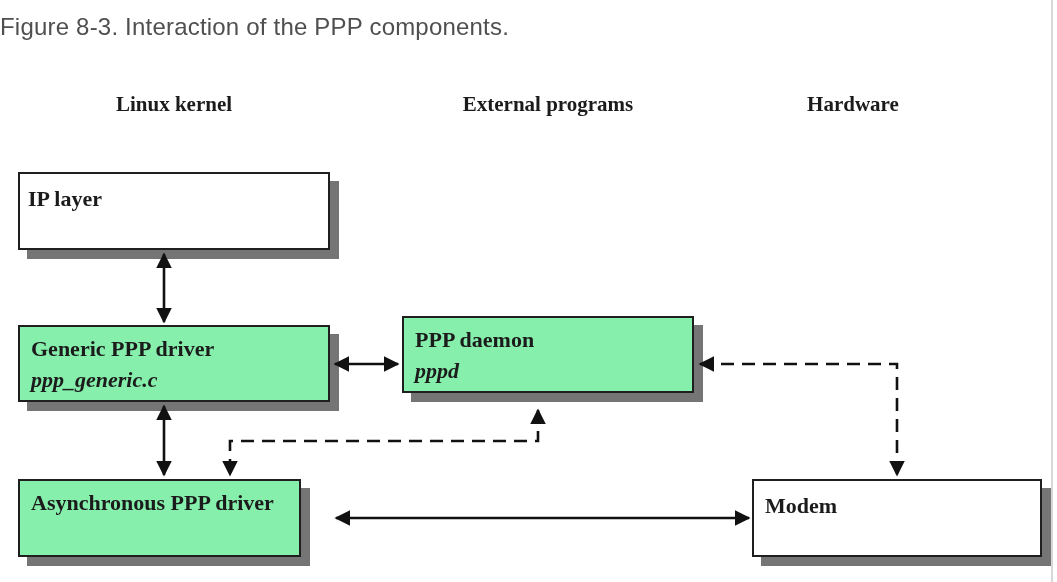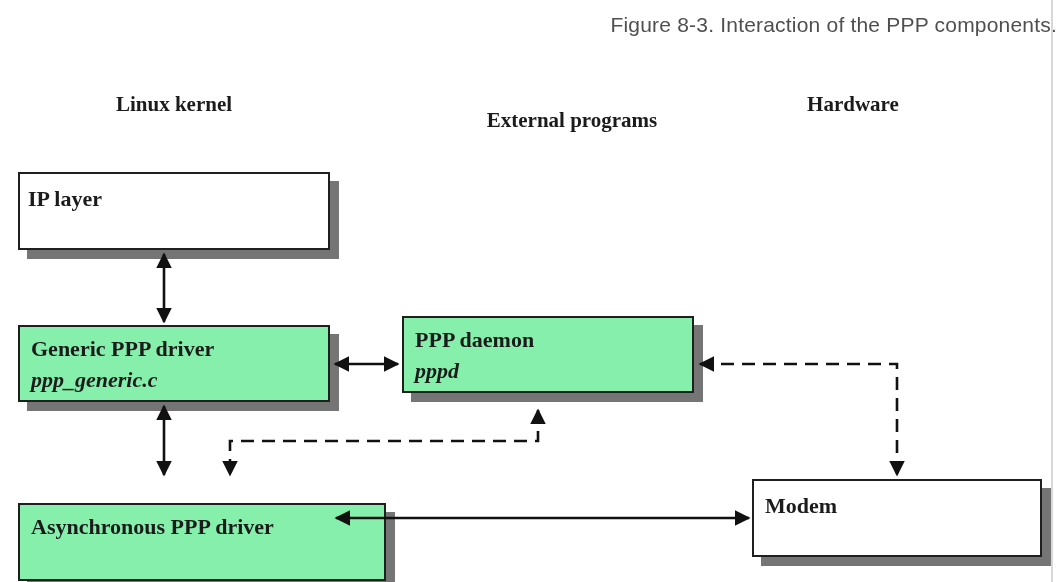--- a/index.html
+++ b/index.html
@@ -9,37 +9,37 @@
     height: 582px;
     background: #ffffff;
     overflow: hidden;
     font-family: "Liberation Serif", serif;
   }
   .caption {
     position: absolute;
     top: 13px;
     left: 0;
     width: 100%;
-    text-align: right;
+    text-align: left;
     font-family: "Liberation Sans", sans-serif;
-    font-size: 21px;
+    font-size: 24px;
     letter-spacing: 0.2px;
     color: #4f4f4f;
   }
   .col-header {
     position: absolute;
     top: 92px;
     text-align: center;
     font-family: "Liberation Serif", serif;
     font-weight: bold;
     font-size: 21px;
     color: #1b1b1b;
   }
   #col-linux   { left: 18px;  width: 312px; }
-  #col-ext     { left: 426px; width: 292px; margin-top: 16px; }
+  #col-ext     { left: 402px; width: 292px; }
   #col-hw      { left: 708px; width: 290px; }
 
   .box {
     position: absolute;
     box-sizing: border-box;
     border: 2px solid #1f1f1f;
     box-shadow: 9px 9px 0 0 #757575;
     padding: 6px 10px 0 11px;
     color: #1b1b1b;
   }
@@ -57,21 +57,21 @@
     font-size: 22px;
     line-height: 31px;
     white-space: nowrap;
   }
   .box.white { background: #ffffff; }
   .box.gray  { background: #86efac; }
 
   #box-ip      { left: 18px;  top: 172px; width: 312px; height: 78px; padding-top: 9px; padding-left: 8px; }
   #box-generic { left: 18px;  top: 325px; width: 312px; height: 77px; }
   #box-pppd    { left: 402px; top: 316px; width: 292px; height: 77px; }
-  #box-async   { left: 18px;  top: 503px; width: 368px; height: 78px; }
+  #box-async   { left: 18px;  top: 479px; width: 283px; height: 78px; }
   #box-modem   { left: 752px; top: 479px; width: 290px; height: 78px; padding-top: 9px; }
 
   #arrow-layer {
     position: absolute;
     left: 0; top: 0;
     width: 1057px; height: 582px;
     pointer-events: none;
   }
   #right-divider {
     position: absolute;

